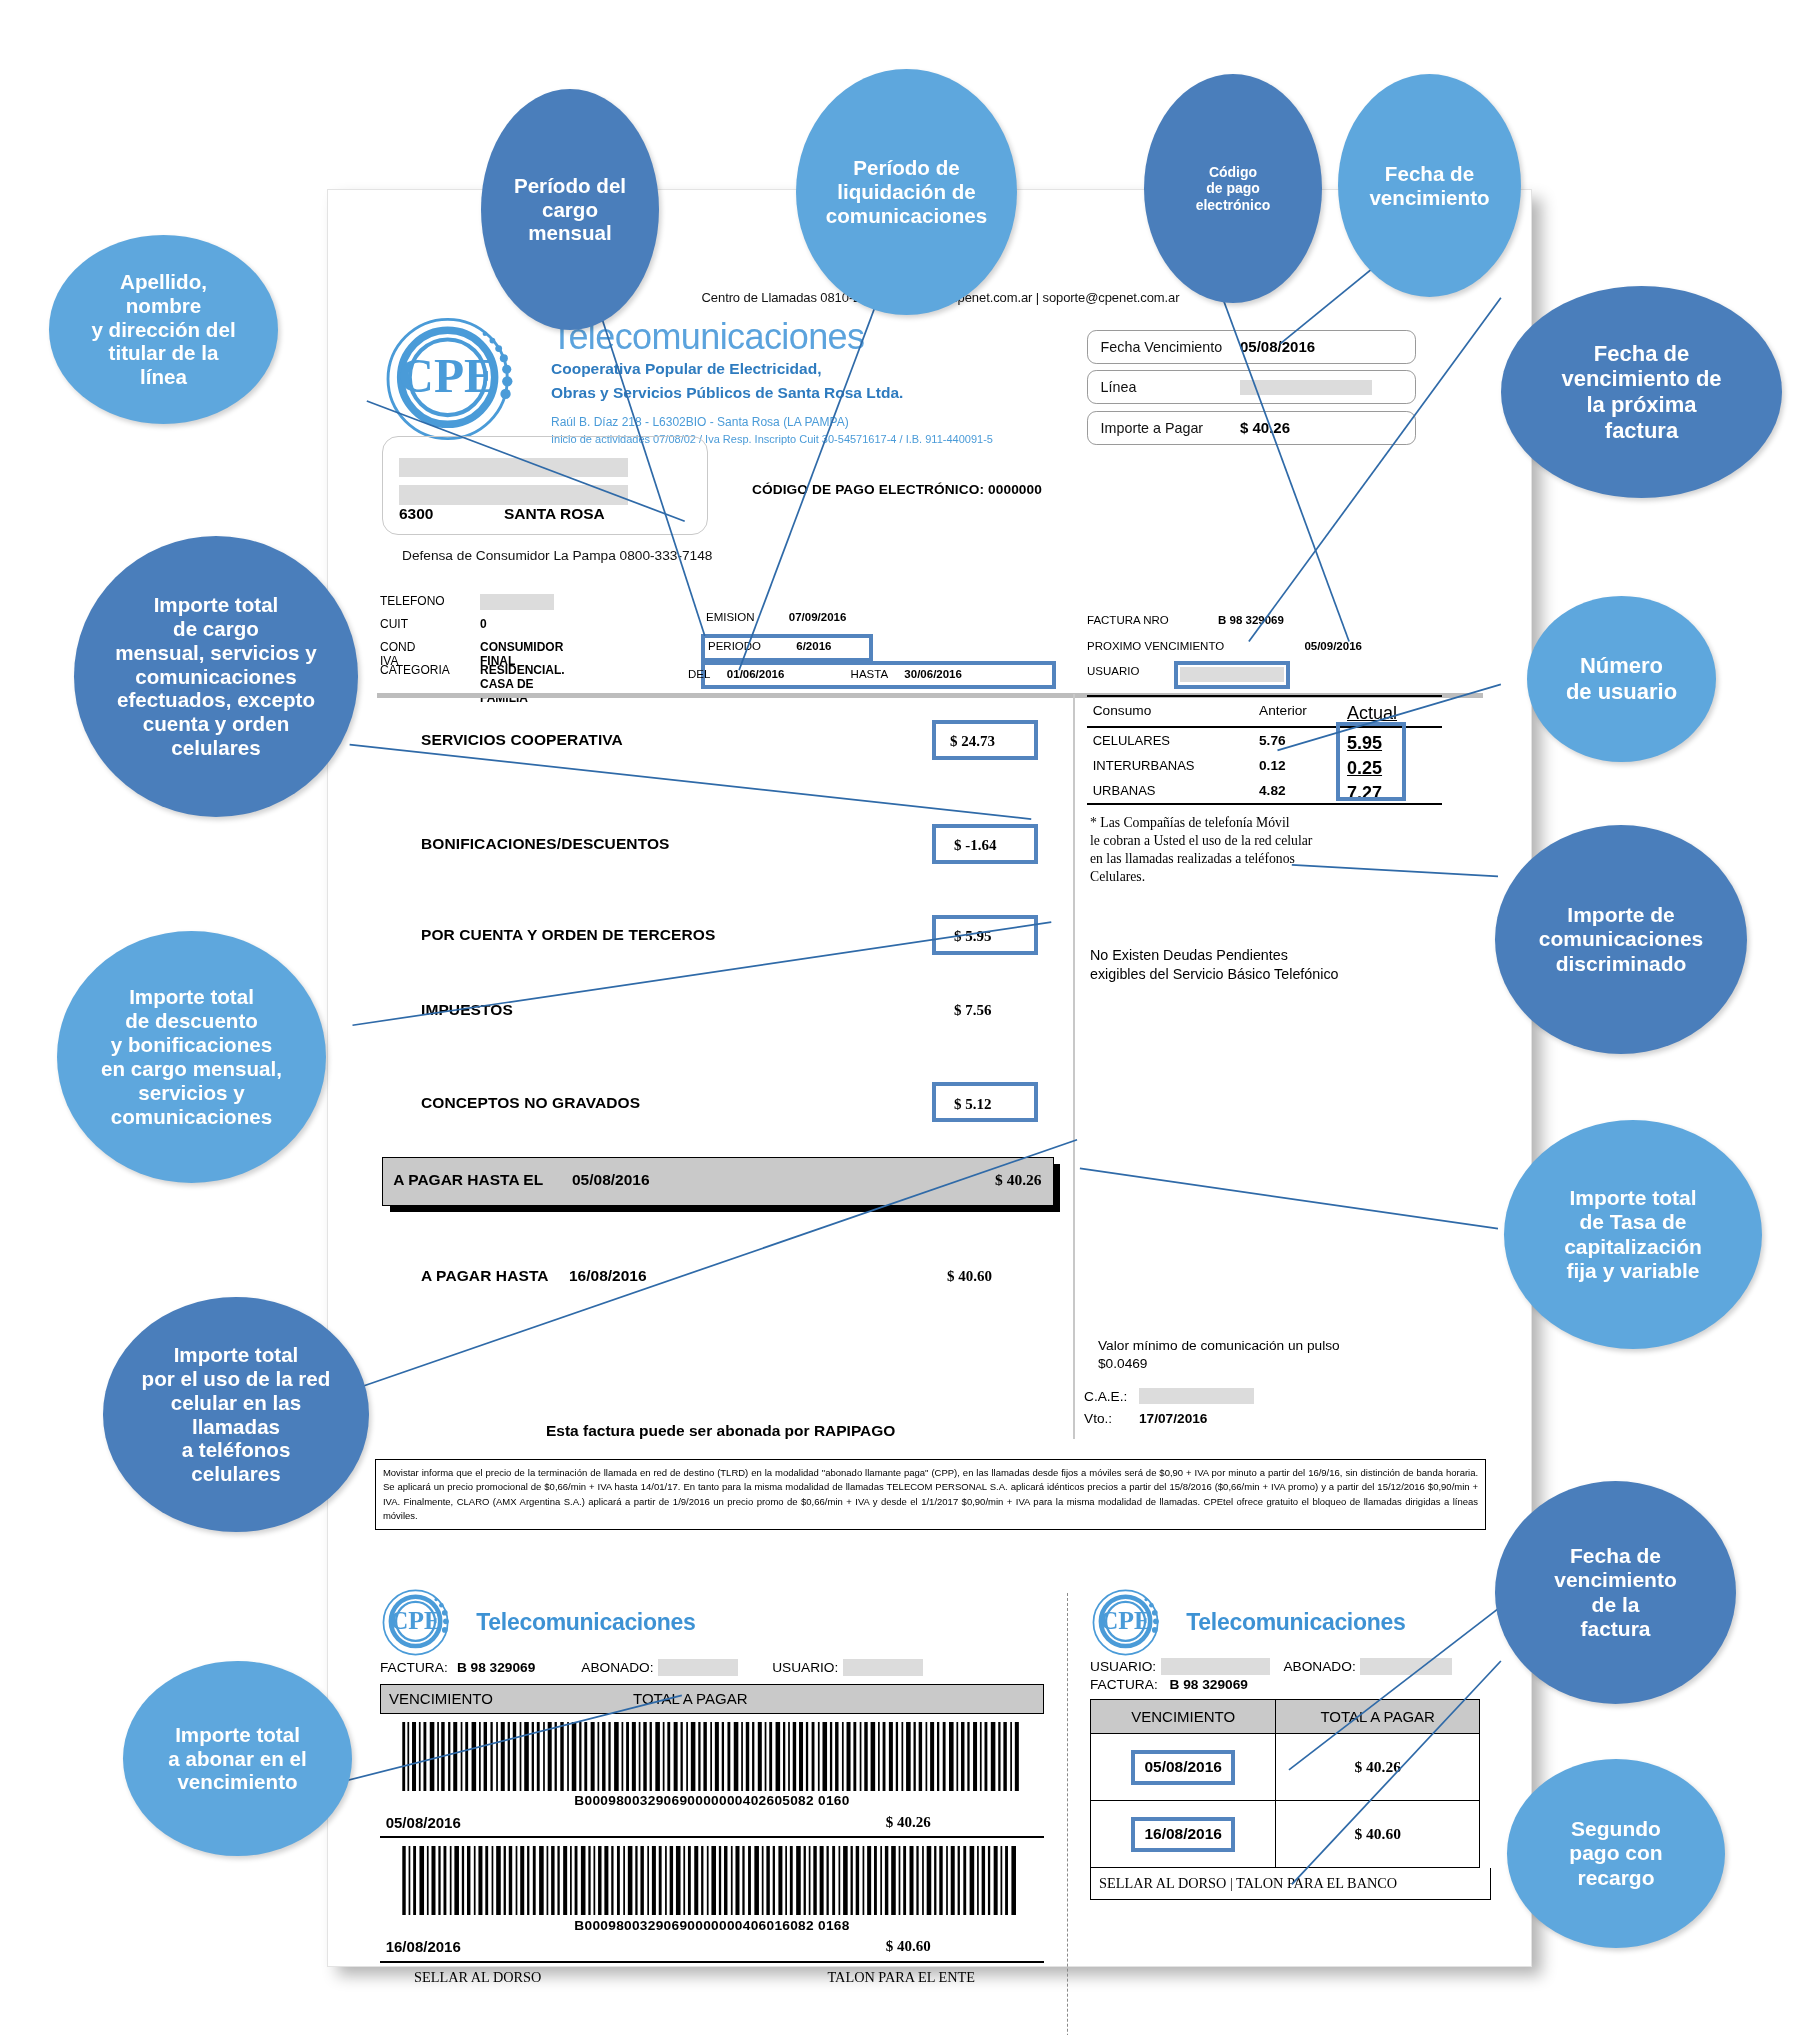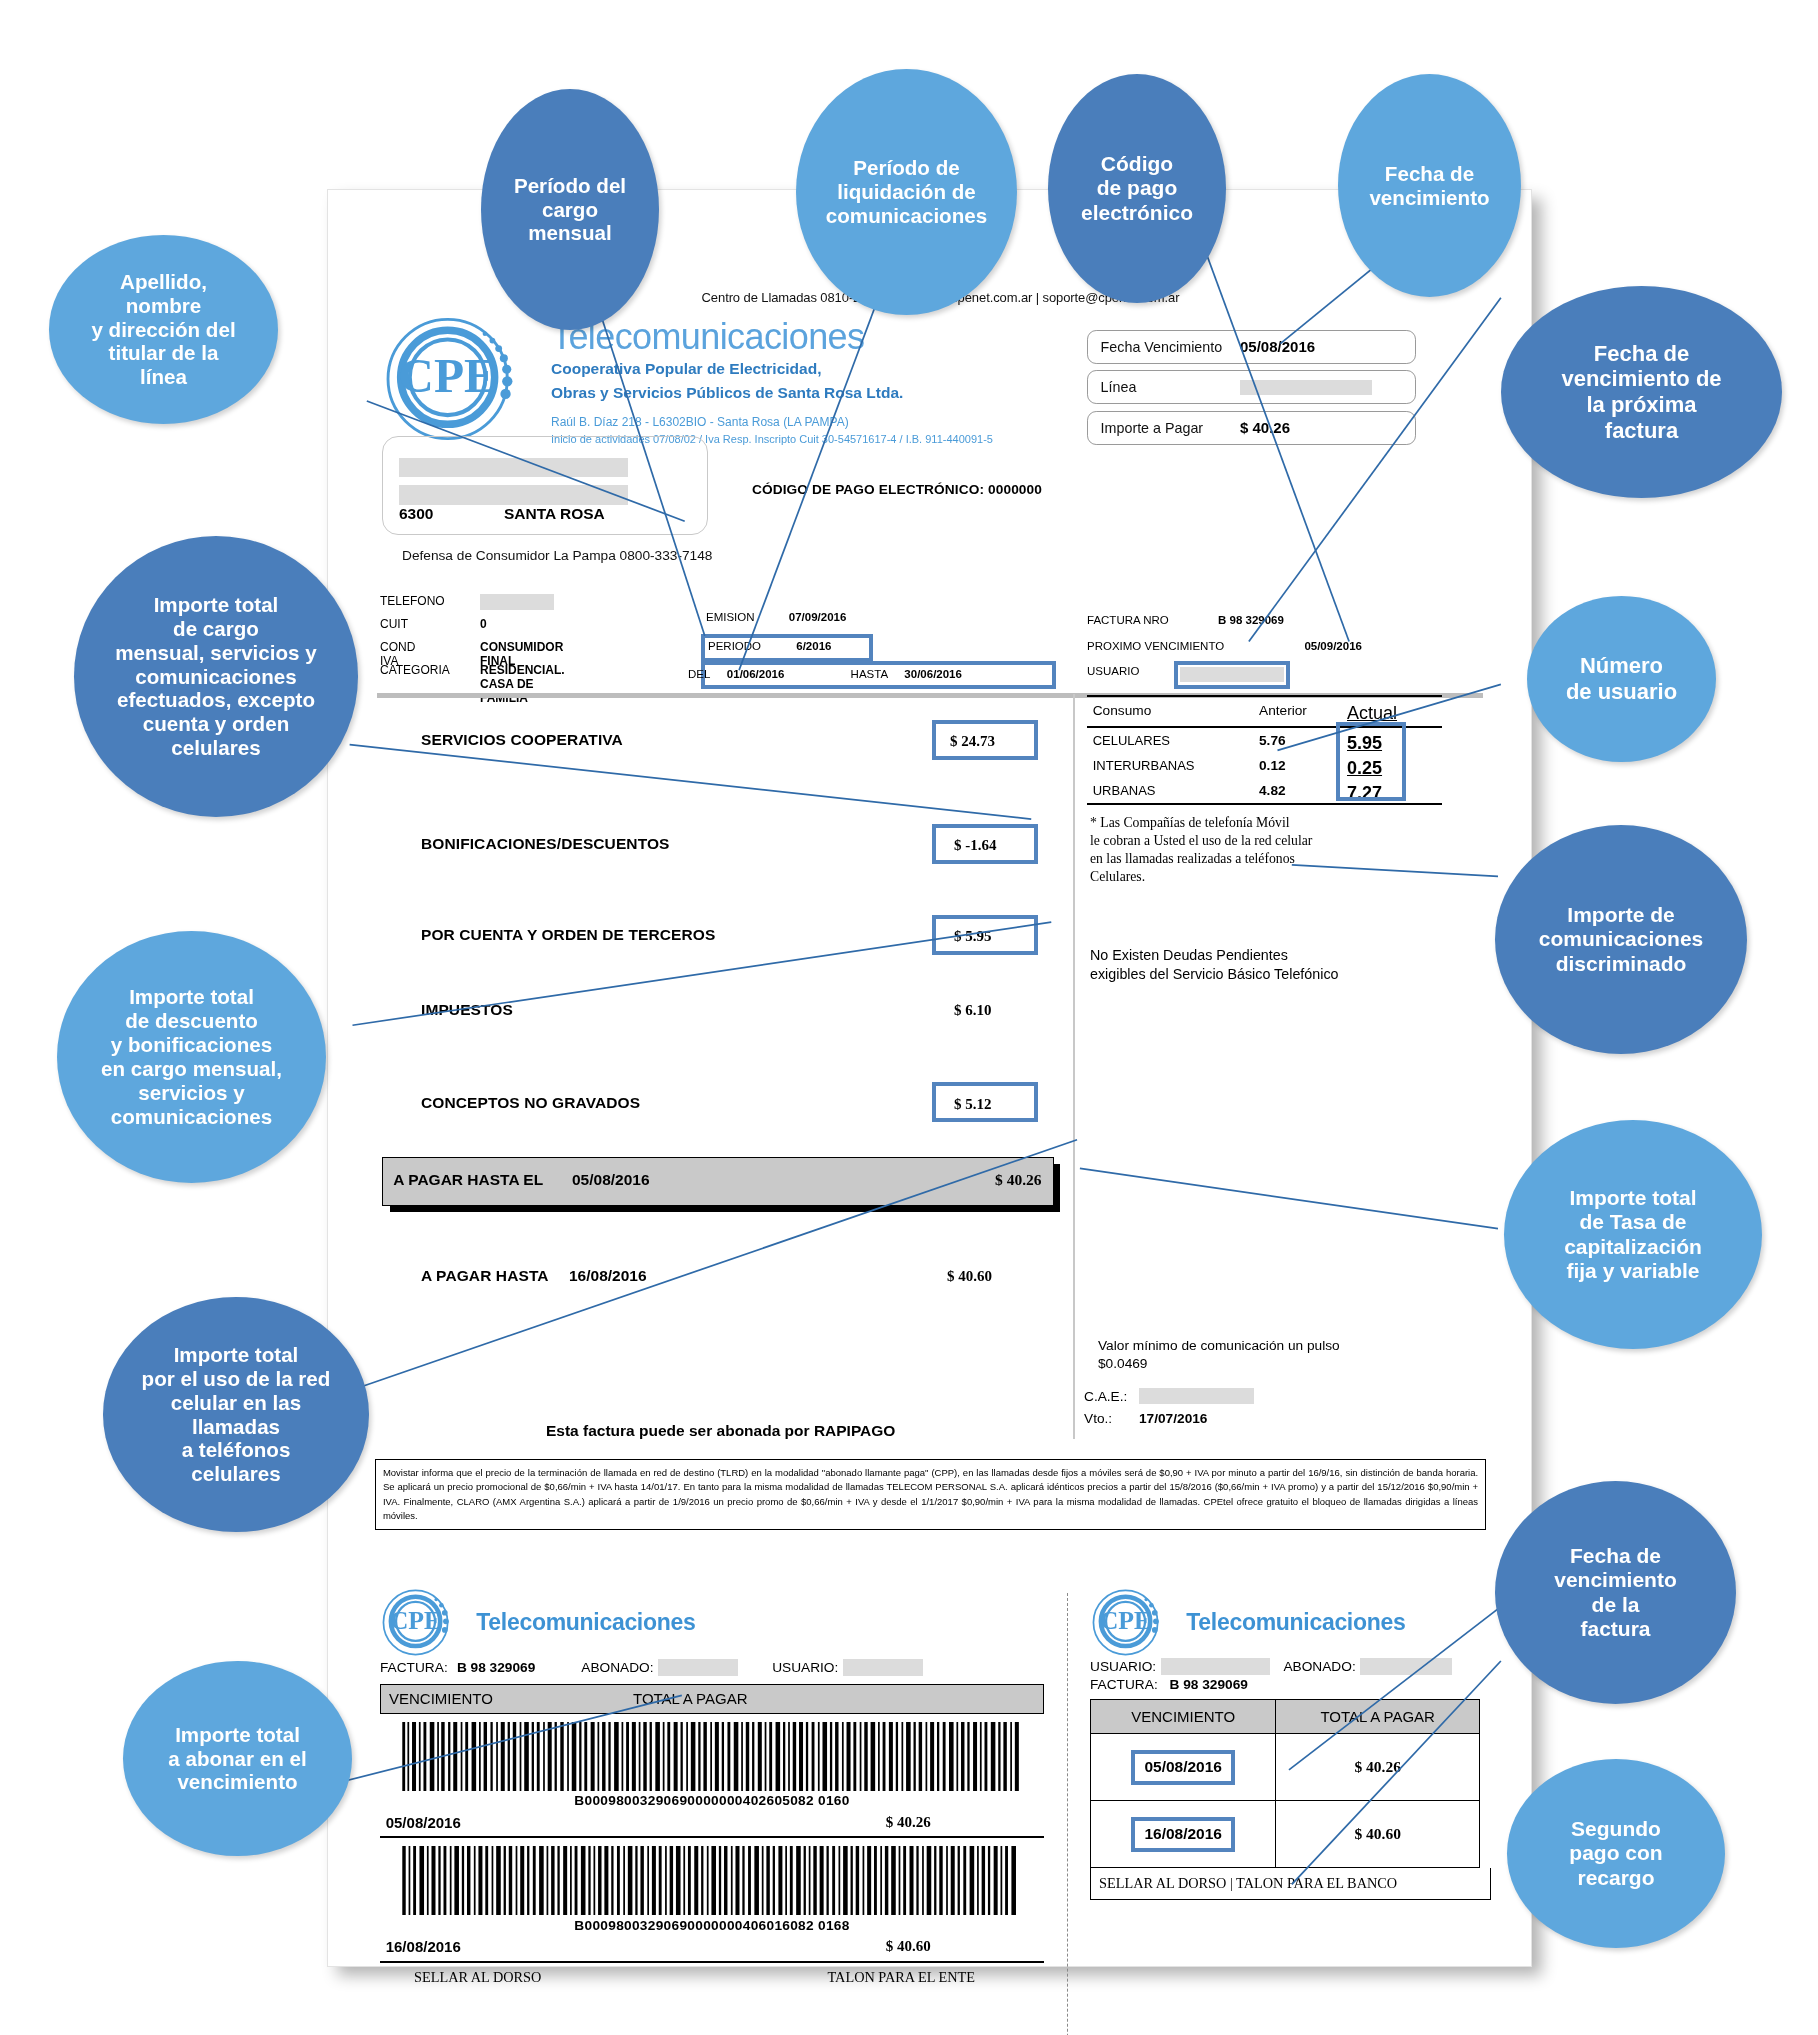--- a/index.html
+++ b/index.html
@@ -248,21 +248,21 @@
 
     <div class="li" style="top:645px;">BONIFICACIONES/DESCUENTOS</div>
     <div class="hl" style="left:604px;top:634px;width:106px;height:40px;"></div>
     <div class="amt" style="left:626px;top:647px;">$ -1.64</div>
 
     <div class="li" style="top:736px;">POR CUENTA Y ORDEN DE TERCEROS</div>
     <div class="hl" style="left:604px;top:725px;width:106px;height:40px;"></div>
     <div class="amt" style="left:626px;top:738px;">$  5.95</div>
 
     <div class="li" style="top:811px;">IMPUESTOS</div>
-    <div class="amt" style="left:626px;top:812px;">$  6.10</div>
+    <div class="amt" style="left:626px;top:812px;">$  7.56</div>
 
     <div class="li" style="top:904px;">CONCEPTOS NO GRAVADOS</div>
     <div class="hl" style="left:604px;top:892px;width:106px;height:40px;"></div>
     <div class="amt" style="left:626px;top:906px;">$  5.12</div>
 
     <div class="graybar-shadow" style="left:62px;top:974px;width:670px;height:48px;"></div>
     <div class="graybar" style="top:967px;">
       <div style="position:absolute;left:10.3px;top:12.6px;font-size:15.5px;font-weight:bold;">A PAGAR HASTA EL</div>
       <div style="position:absolute;left:189px;top:12.6px;font-size:15.5px;font-weight:bold;">05/08/2016</div>
       <div style="position:absolute;right:11.5px;top:12.6px;font-size:15.5px;font-weight:bold;font-family:'Liberation Serif',serif;">$  40.26</div>
@@ -663,21 +663,21 @@
 cargo
 mensual</span>
   </div>
 
   <div class="bub light" style="left:796px;top:69px;width:221px;height:246px;font-size:20.6px;">
     <span style="white-space:pre-line;">Período de
 liquidación de
 comunicaciones</span>
   </div>
 
-  <div class="bub dark" style="left:1048px;top:74px;width:178px;height:229px;font-size:21px;">
+  <div class="bub dark" style="left:1144px;top:74px;width:178px;height:229px;font-size:14px;">
     <span style="white-space:pre-line;">Código
 de pago
 electrónico</span>
   </div>
 
   <div class="bub light" style="left:1338px;top:74px;width:183px;height:223px;font-size:20.6px;">
     <span style="white-space:pre-line;">Fecha de
 vencimiento</span>
   </div>
 

